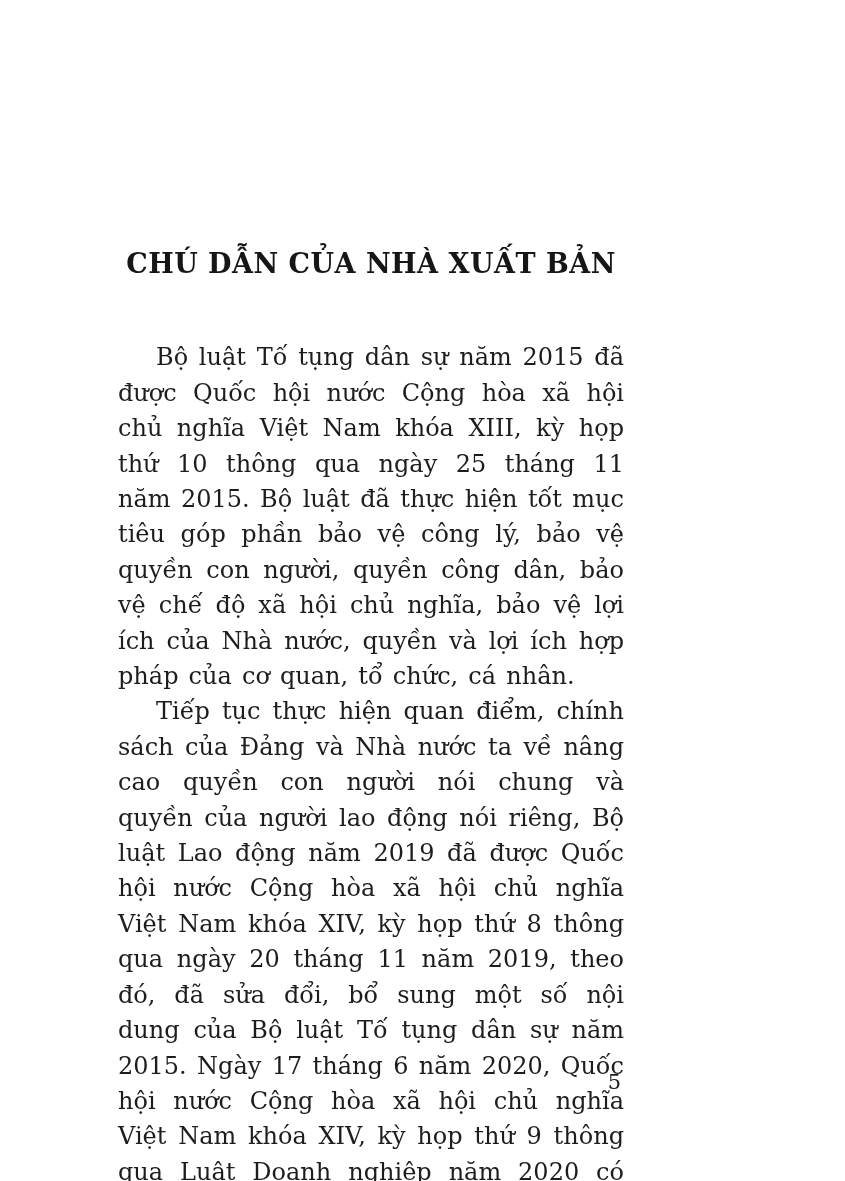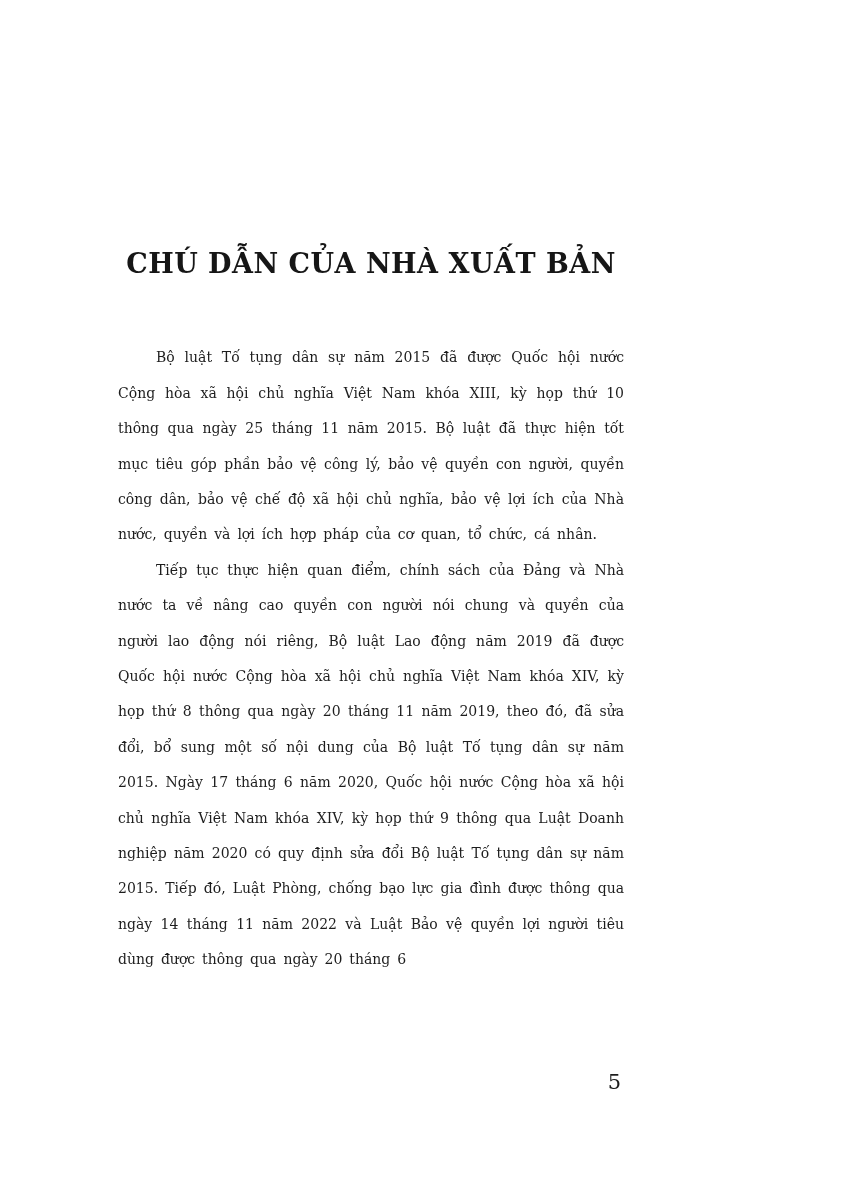--- a/index.html
+++ b/index.html
@@ -28,21 +28,21 @@
     .title {
       font-size: 27px;
       font-weight: bold;
       text-align: center;
       margin: 0 0 60px 0;
       letter-spacing: 0.5px;
       color: #161616;
       line-height: 1.2;
     }
     .body-para {
-      font-size: 14px;
+      font-size: 24px;
       line-height: 35.4px;
       text-align: justify;
       text-indent: 38px;
       margin: 0;
       word-spacing: 2.5px;
       color: #1d1d1d;
     }
     .page-number {
       position: absolute;
       right: 136px;

